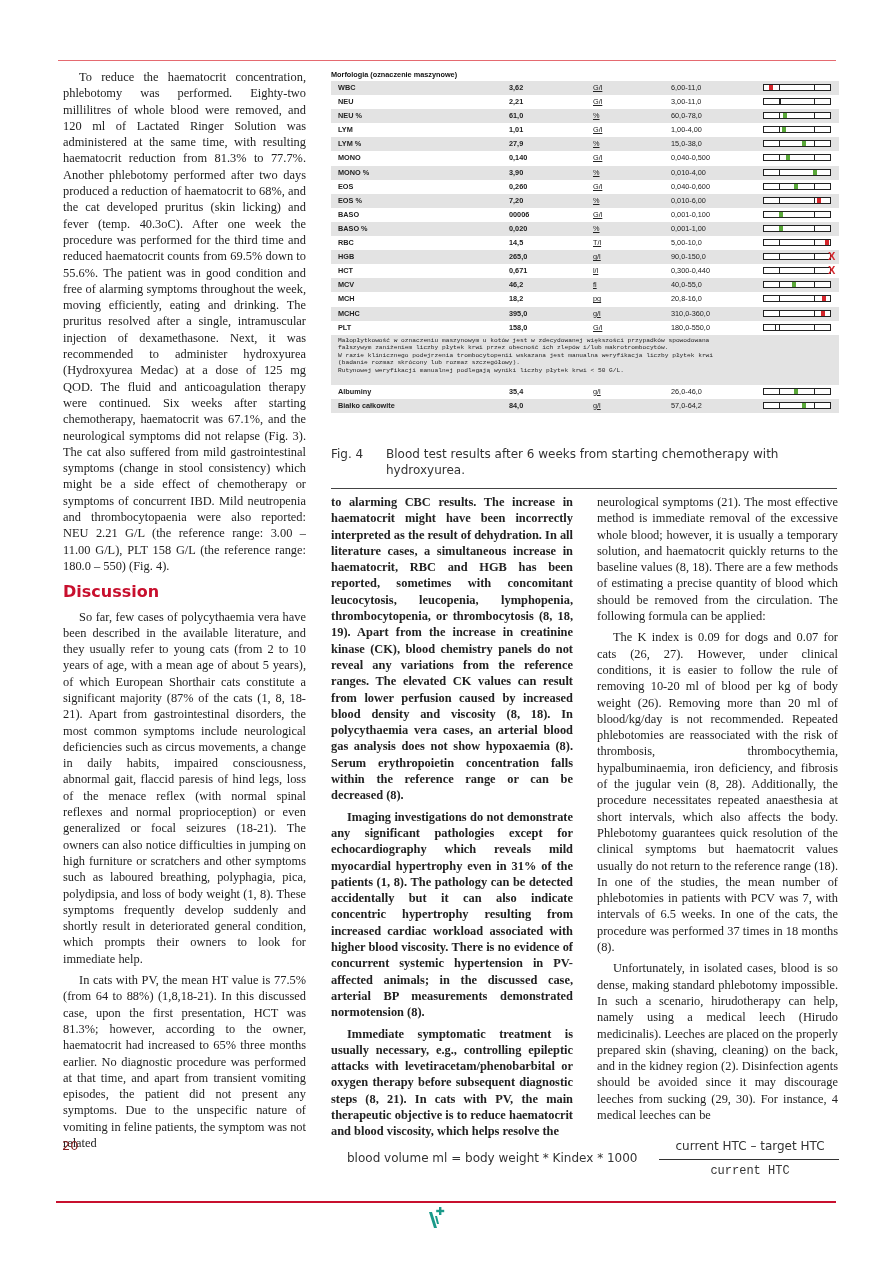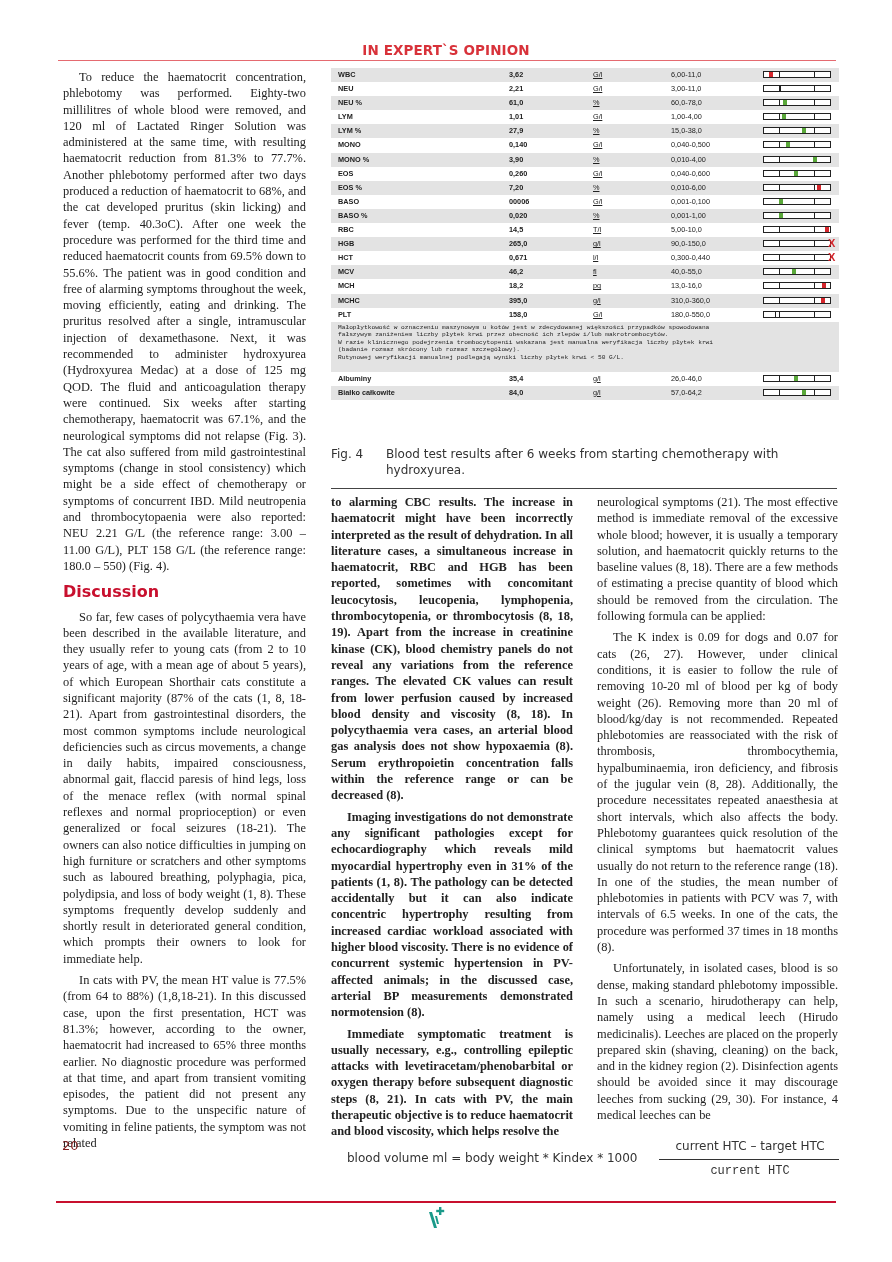--- a/index.html
+++ b/index.html
@@ -61,31 +61,31 @@
 
   .footer-rule { position: absolute; left: 56px; right: 56px; top: 1201px; height: 1.5px; background: #c8102e; }
   .page-number { position: absolute; left: 62px; top: 1138px; font-family: "DejaVu Sans", sans-serif; font-size: 13px; color: #7f1d1d; }
   .logo { position: absolute; left: 426px; top: 1206px; width: 20px; height: 24px; }
 </style>
 </head>
 <body>
 
 <div class="page">
 
-  <div class="header-title">IN EXPERT`S OPINION</div>
   <div class="header-rule"></div>
 
   <div class="col serif" id="col1">
     <p>To reduce the haematocrit concentration, phlebotomy was performed. Eighty-two millilitres of whole blood were removed, and 120 ml of Lactated Ringer Solution was administered at the same time, with resulting haematocrit reduction from 81.3% to 77.7%. Another phlebotomy performed after two days produced a reduction of haematocrit to 68%, and the cat developed pruritus (skin licking) and fever (temp. 40.3oC). After one week the procedure was performed for the third time and reduced haematocrit counts from 69.5% down to 55.6%. The patient was in good condition and free of alarming symptoms throughout the week, moving efficiently, eating and drinking. The pruritus resolved after a single, intramuscular injection of dexamethasone. Next, it was recommended to administer hydroxyurea (Hydroxyurea Medac) at a dose of 125 mg QOD. The fluid and anticoagulation therapy were continued. Six weeks after starting chemotherapy, haematocrit was 67.1%, and the neurological symptoms did not relapse (Fig. 3). The cat also suffered from mild gastrointestinal symptoms (change in stool consistency) which might be a side effect of chemotherapy or symptoms of concurrent IBD. Mild neutropenia and thrombocytopaenia were also reported: NEU 2.21 G/L (the reference range: 3.00 – 11.00 G/L), PLT 158 G/L (the reference range: 180.0 – 550) (Fig. 4).</p>
     <div class="section-heading">Discussion</div>
     <p>So far, few cases of polycythaemia vera have been described in the available literature, and they usually refer to young cats (from 2 to 10 years of age, with a mean age of about 5 years), of which European Shorthair cats constitute a significant majority (87% of the cats (1, 8, 18-21). Apart from gastrointestinal disorders, the most common symptoms include neurological deficiencies such as circus movements, a change in daily habits, impaired consciousness, abnormal gait, flaccid paresis of hind legs, loss of the menace reflex (with normal spinal reflexes and normal proprioception) or even generalized or focal seizures (18-21). The owners can also notice difficulties in jumping on high furniture or scratchers and other symptoms such as laboured breathing, polyphagia, pica, polydipsia, and loss of body weight (1, 8). These symptoms frequently develop suddenly and shortly result in deteriorated general condition, which prompts their owners to look for immediate help.</p>
     <p>In cats with PV, the mean HT value is 77.5% (from 64 to 88%) (1,8,18-21). In this discussed case, upon the first presentation, HCT was 81.3%; however, according to the owner, haematocrit had increased to 65% three months earlier. No diagnostic procedure was performed at that time, and apart from transient vomiting episodes, the patient did not present any symptoms. Due to the unspecific nature of vomiting in feline patients, the symptom was not related</p>
   </div>
 
   <div id="figure">
+    <div class="lab-section-title">Morfologia (oznaczenie maszynowe)</div>
     <div id="lab-rows">
         <div class="lab-row shade">
           <span class="c-name">WBC</span>
           <span class="c-val">3,62</span>
           <span class="c-unit">G/l</span>
           <span class="c-ref">6,00-11,0</span>
           <div class="gauge">
             <div class="tick" style="left: 23%;"></div>
             <div class="tick" style="left: 75%;"></div>
             <div class="mark red" style="left: calc(10% - 2px);"></div>
@@ -242,21 +242,21 @@
           <div class="gauge">
             <div class="tick" style="left: 23%;"></div>
             <div class="tick" style="left: 75%;"></div>
             <div class="mark green" style="left: calc(45% - 2px);"></div>
           </div>
         </div>
         <div class="lab-row">
           <span class="c-name">MCH</span>
           <span class="c-val">18,2</span>
           <span class="c-unit">pg</span>
-          <span class="c-ref">13,0-16,0</span>
+          <span class="c-ref">20,8-16,0</span>
           <div class="gauge">
             <div class="tick" style="left: 23%;"></div>
             <div class="tick" style="left: 75%;"></div>
             <div class="mark red" style="left: calc(91% - 2px);"></div>
           </div>
         </div>
         <div class="lab-row shade">
           <span class="c-name">MCHC</span>
           <span class="c-val">395,0</span>
           <span class="c-unit">g/l</span>

